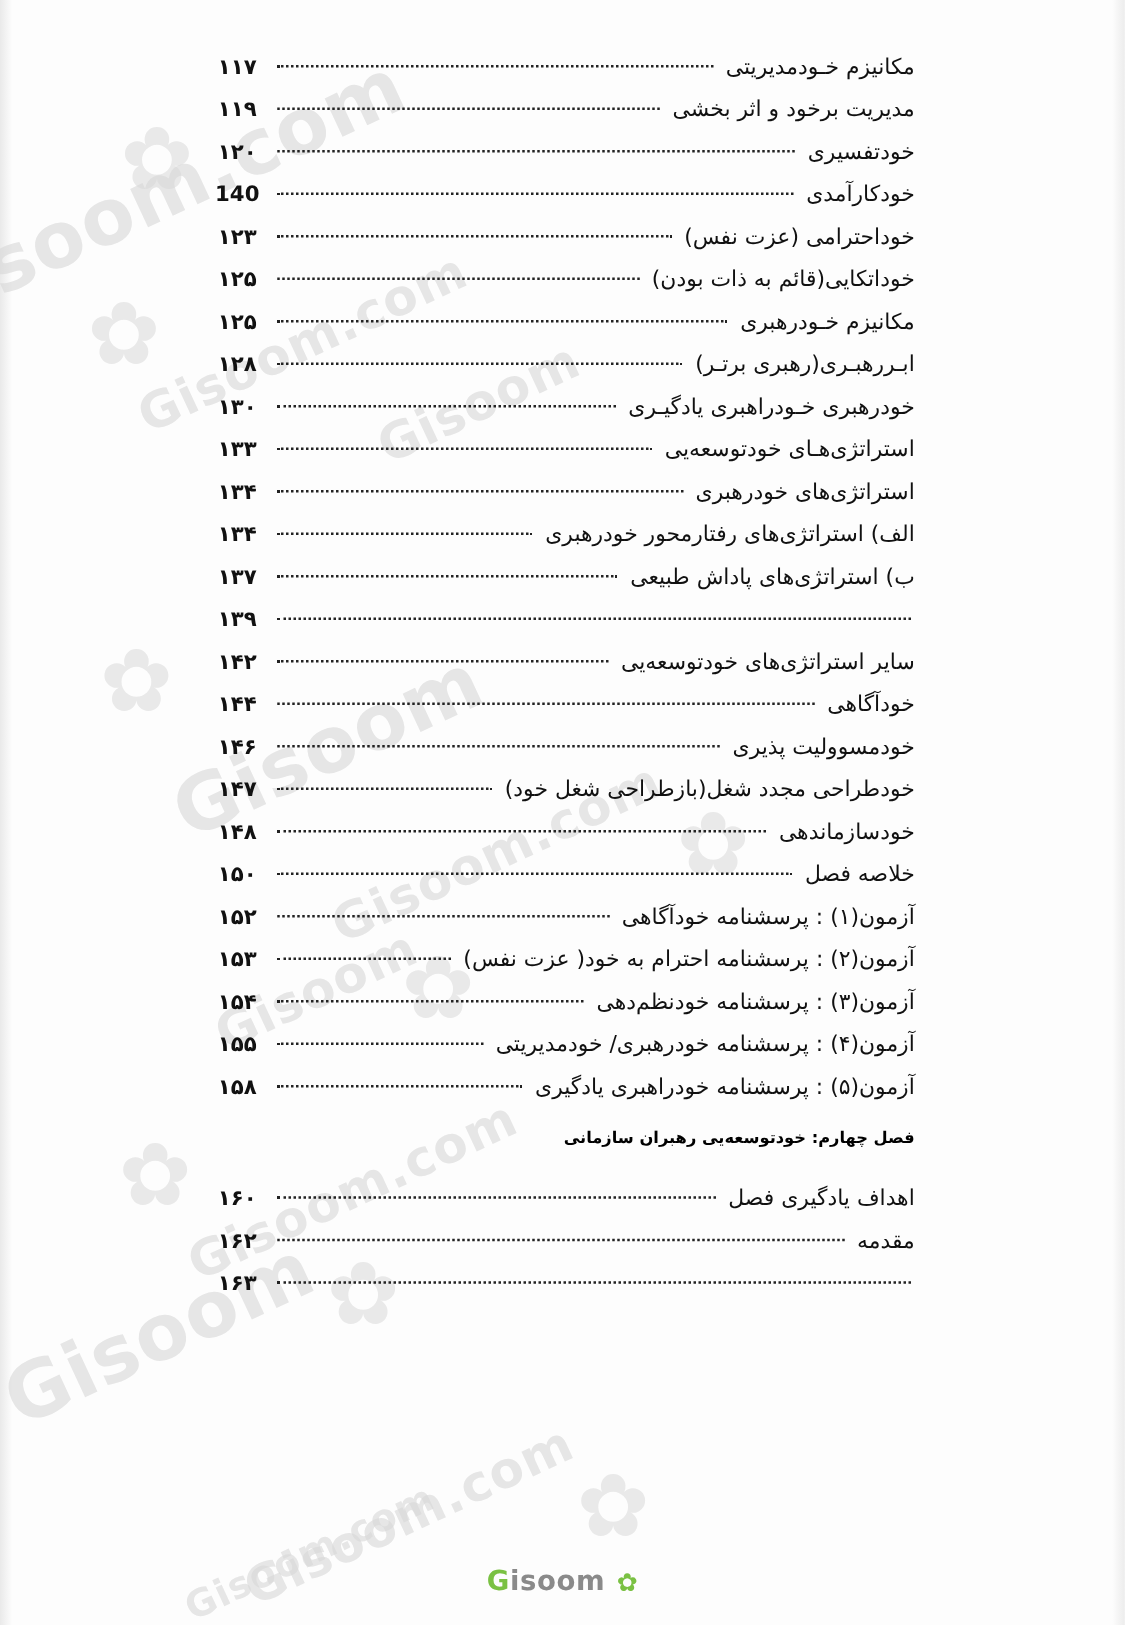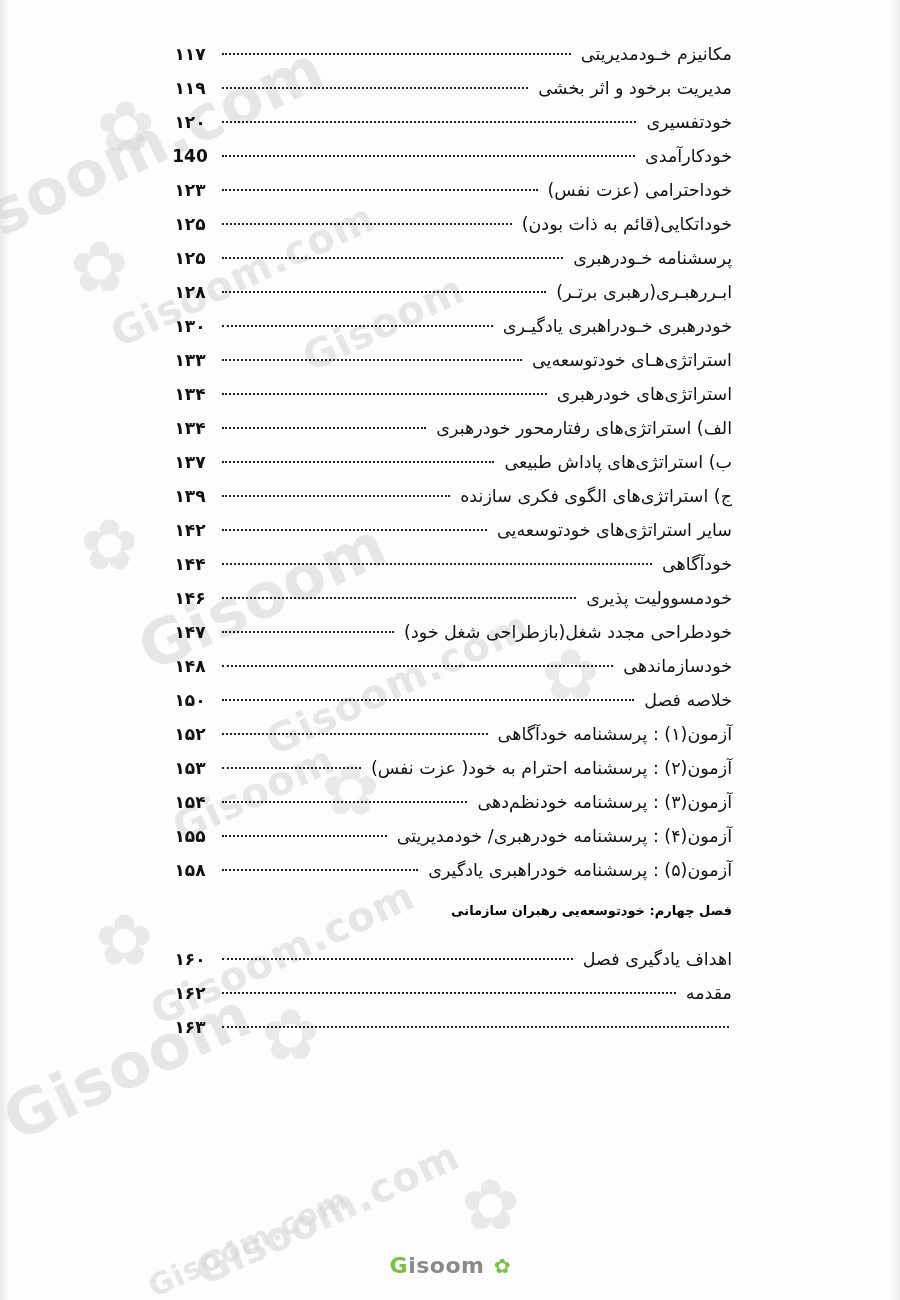--- a/index.html
+++ b/index.html
@@ -220,21 +220,21 @@
       <span class="pagenum">۱۲۳</span>
     </div>
 
     <div class="row">
       <span class="title">خوداتکایی(قائم به ذات بودن)</span>
       <span class="leader"></span>
       <span class="pagenum">۱۲۵</span>
     </div>
 
     <div class="row">
-      <span class="title">پرسشنامه خـودرهبری</span>
+      <span class="title">مکانیزم خـودرهبری</span>
       <span class="leader"></span>
       <span class="pagenum">۱۲۵</span>
     </div>
 
     <div class="row">
       <span class="title">ابـررهبـری(رهبری برتـر)</span>
       <span class="leader"></span>
       <span class="pagenum">۱۲۸</span>
     </div>
 
@@ -262,21 +262,20 @@
       <span class="pagenum">۱۳۴</span>
     </div>
 
     <div class="row">
       <span class="title">ب) استراتژی‌های پاداش طبیعی</span>
       <span class="leader"></span>
       <span class="pagenum">۱۳۷</span>
     </div>
 
     <div class="row">
-      <span class="title">ج) استراتژی‌های الگوی فکری سازنده</span>
       <span class="leader"></span>
       <span class="pagenum">۱۳۹</span>
     </div>
 
     <div class="row">
       <span class="title">سایر استراتژی‌های خودتوسعه‌یی</span>
       <span class="leader"></span>
       <span class="pagenum">۱۴۲</span>
     </div>
 

